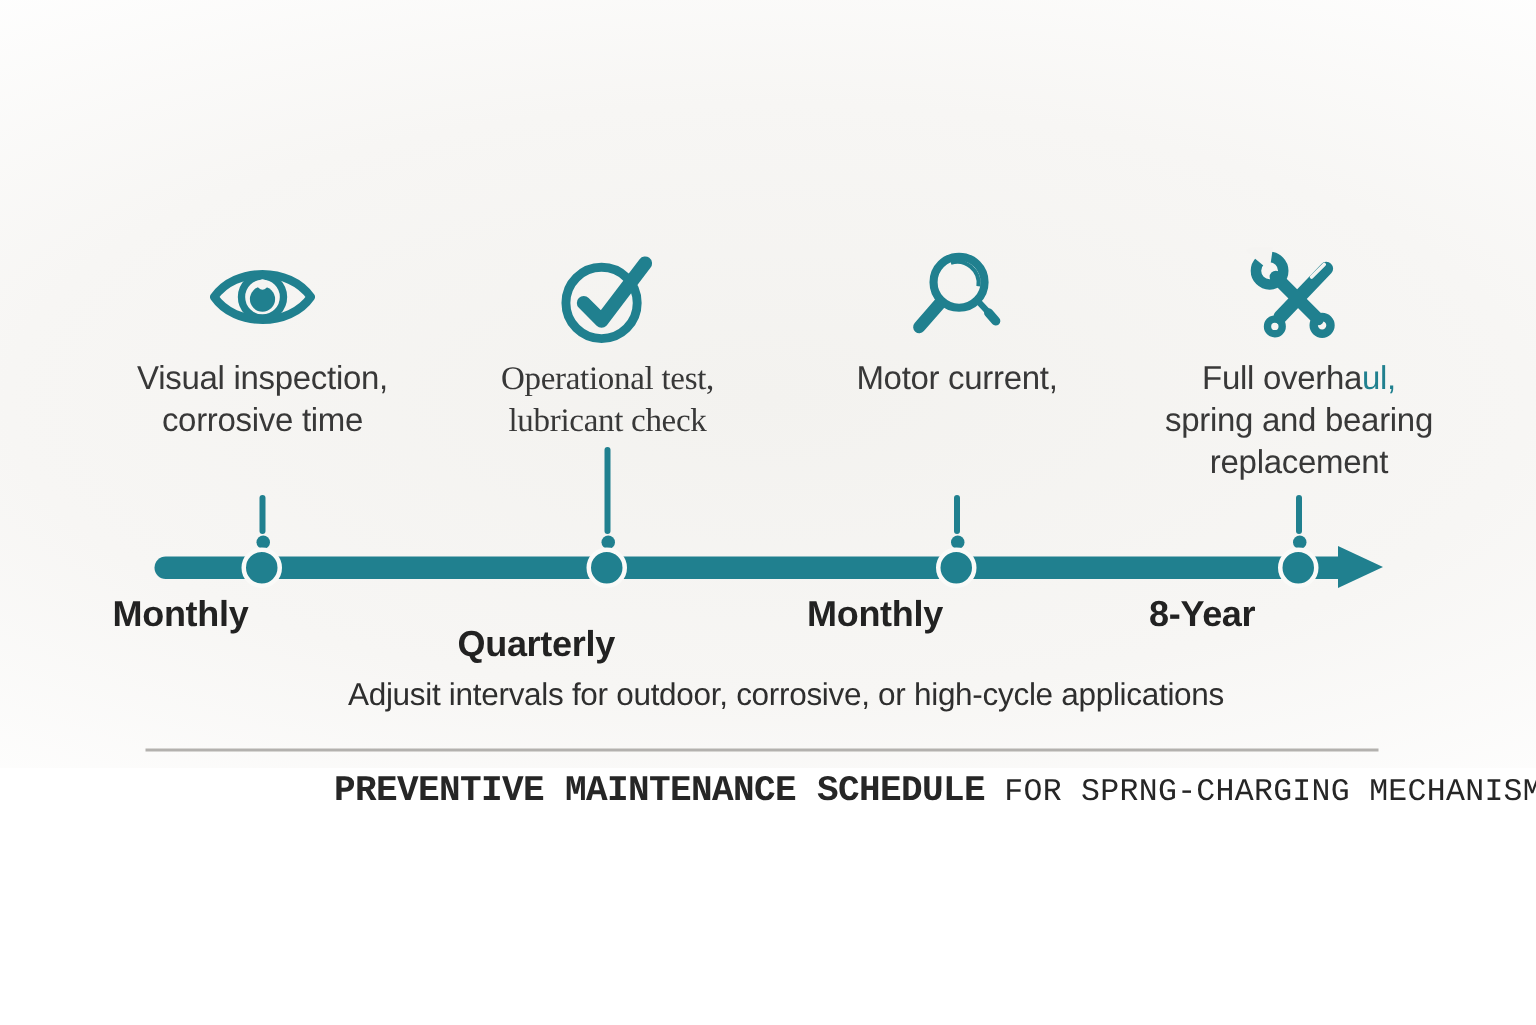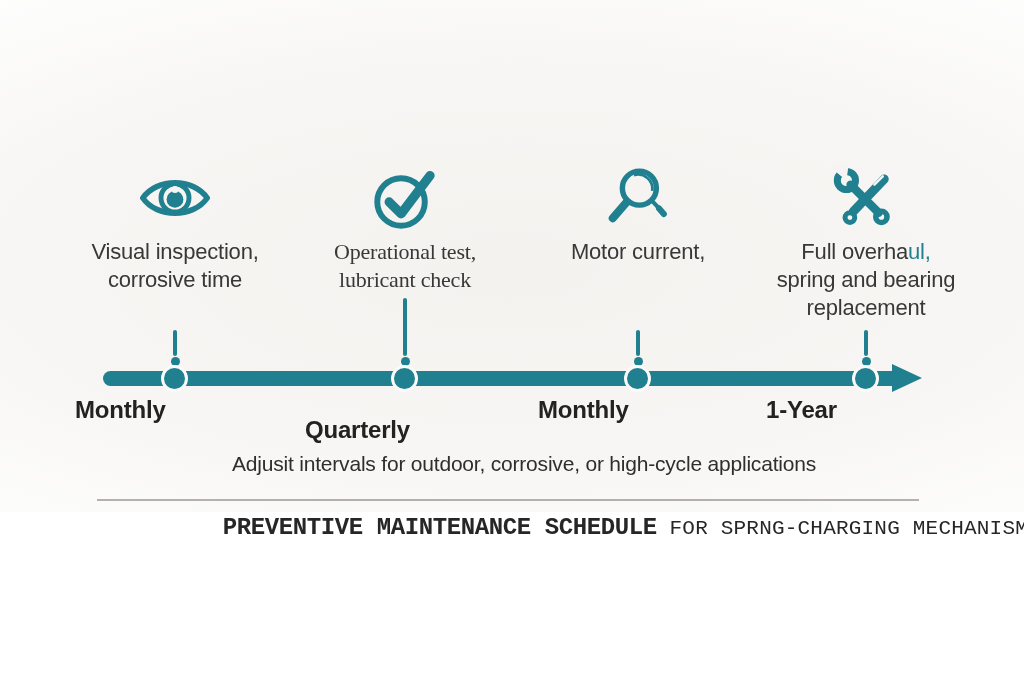--- a/index.html
+++ b/index.html
@@ -164,21 +164,21 @@
   <div class="tl-bar"></div>
   <div class="tl-arrow"></div>
   <div class="node n1"></div>
   <div class="node n2"></div>
   <div class="node n3"></div>
   <div class="node n4"></div>
 
   <div class="tl-label l1">Monthly</div>
   <div class="tl-label l2">Quarterly</div>
   <div class="tl-label l3">Monthly</div>
-  <div class="tl-label l4">1-Year</div>
+  <div class="tl-label l4">8-Year</div>
 
   <div class="note">Adjusit intervals for outdoor, corrosive, or high-cycle applications</div>
   <div class="divider"></div>
   <div class="title">
     <span class="title-bold">PREVENTIVE MAINTENANCE SCHEDULE</span><span class="title-rest"> FOR SPRNG-CHARGING MECHANISM</span>
   </div>
 
 </div>
 
 </body></html>

